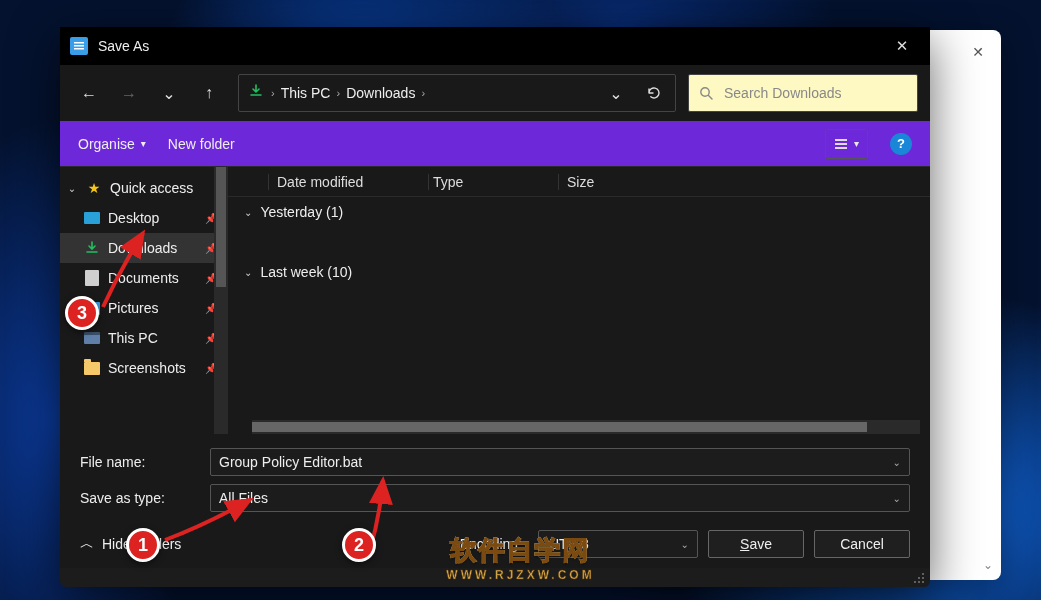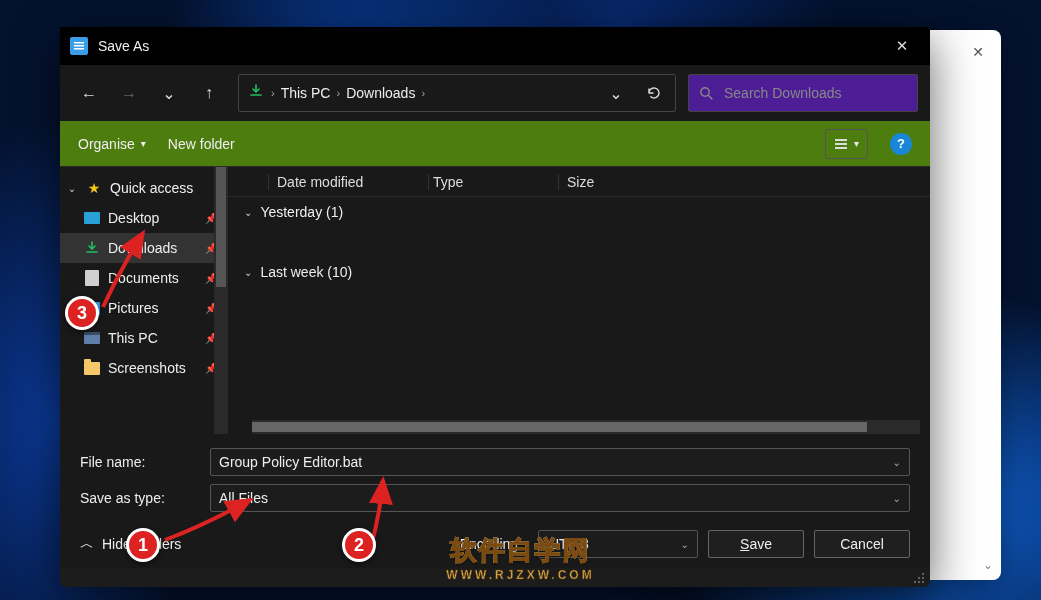--- a/index.html
+++ b/index.html
@@ -38,25 +38,25 @@
   .nav-row { height: 56px; display:flex; align-items:center; padding:0 12px; gap:6px; background:#191919; }
   .nav-btn { width:34px; height:34px; display:flex; align-items:center; justify-content:center; color:#ddd; }
   .nav-btn.disabled { color:#666; }
   .addr-bar { flex:1; height:38px; border:1px solid #444; background:#191919; display:flex; align-items:center;
     padding:0 6px 0 10px; gap:8px; border-radius:2px; min-width:0; margin:0 6px; }
   .addr-bar .dl-icon { color:#20c060; }
   .crumb { display:flex; align-items:center; gap:6px; font-size:14px; color:#eee; }
   .crumb .sep { color:#aaa; font-size:11px; }
   .addr-spacer { flex:1; }
   .addr-right-btn { width:30px; height:30px; display:flex; align-items:center; justify-content:center; color:#ddd; }
-  .search-box { width:230px; height:38px; border:1px solid #444; background:#4c1d95; display:flex; align-items:center;
+  .search-box { width:230px; height:38px; border:1px solid #444; background:#fef9c3; display:flex; align-items:center;
     padding:0 10px; gap:10px; color:#888; font-size:14px; border-radius:2px; }
   .search-box svg { flex-shrink:0; }
   
-  .toolbar-row { height: 46px; display:flex; align-items:center; padding:0 18px; gap:22px; background:#4d7c0f;
+  .toolbar-row { height: 46px; display:flex; align-items:center; padding:0 18px; gap:22px; background:#6d28d9;
     border-bottom:1px solid #2a2a2a; }
   .tb-btn { display:flex; align-items:center; gap:6px; font-size:14px; color:#eee; }
   .tb-spacer { flex:1; }
   .view-btn { border:1px solid #555; height:30px; padding:0 8px; display:flex; align-items:center; gap:6px;
     border-radius:2px; }
   .help-circle { width:22px; height:22px; border-radius:50%; background:#1a86d8; color:#fff; display:flex;
     align-items:center; justify-content:center; font-size:13px; font-weight:bold; }
   
   .body-area { display:flex; height: 267px; background:#191919; }
   

